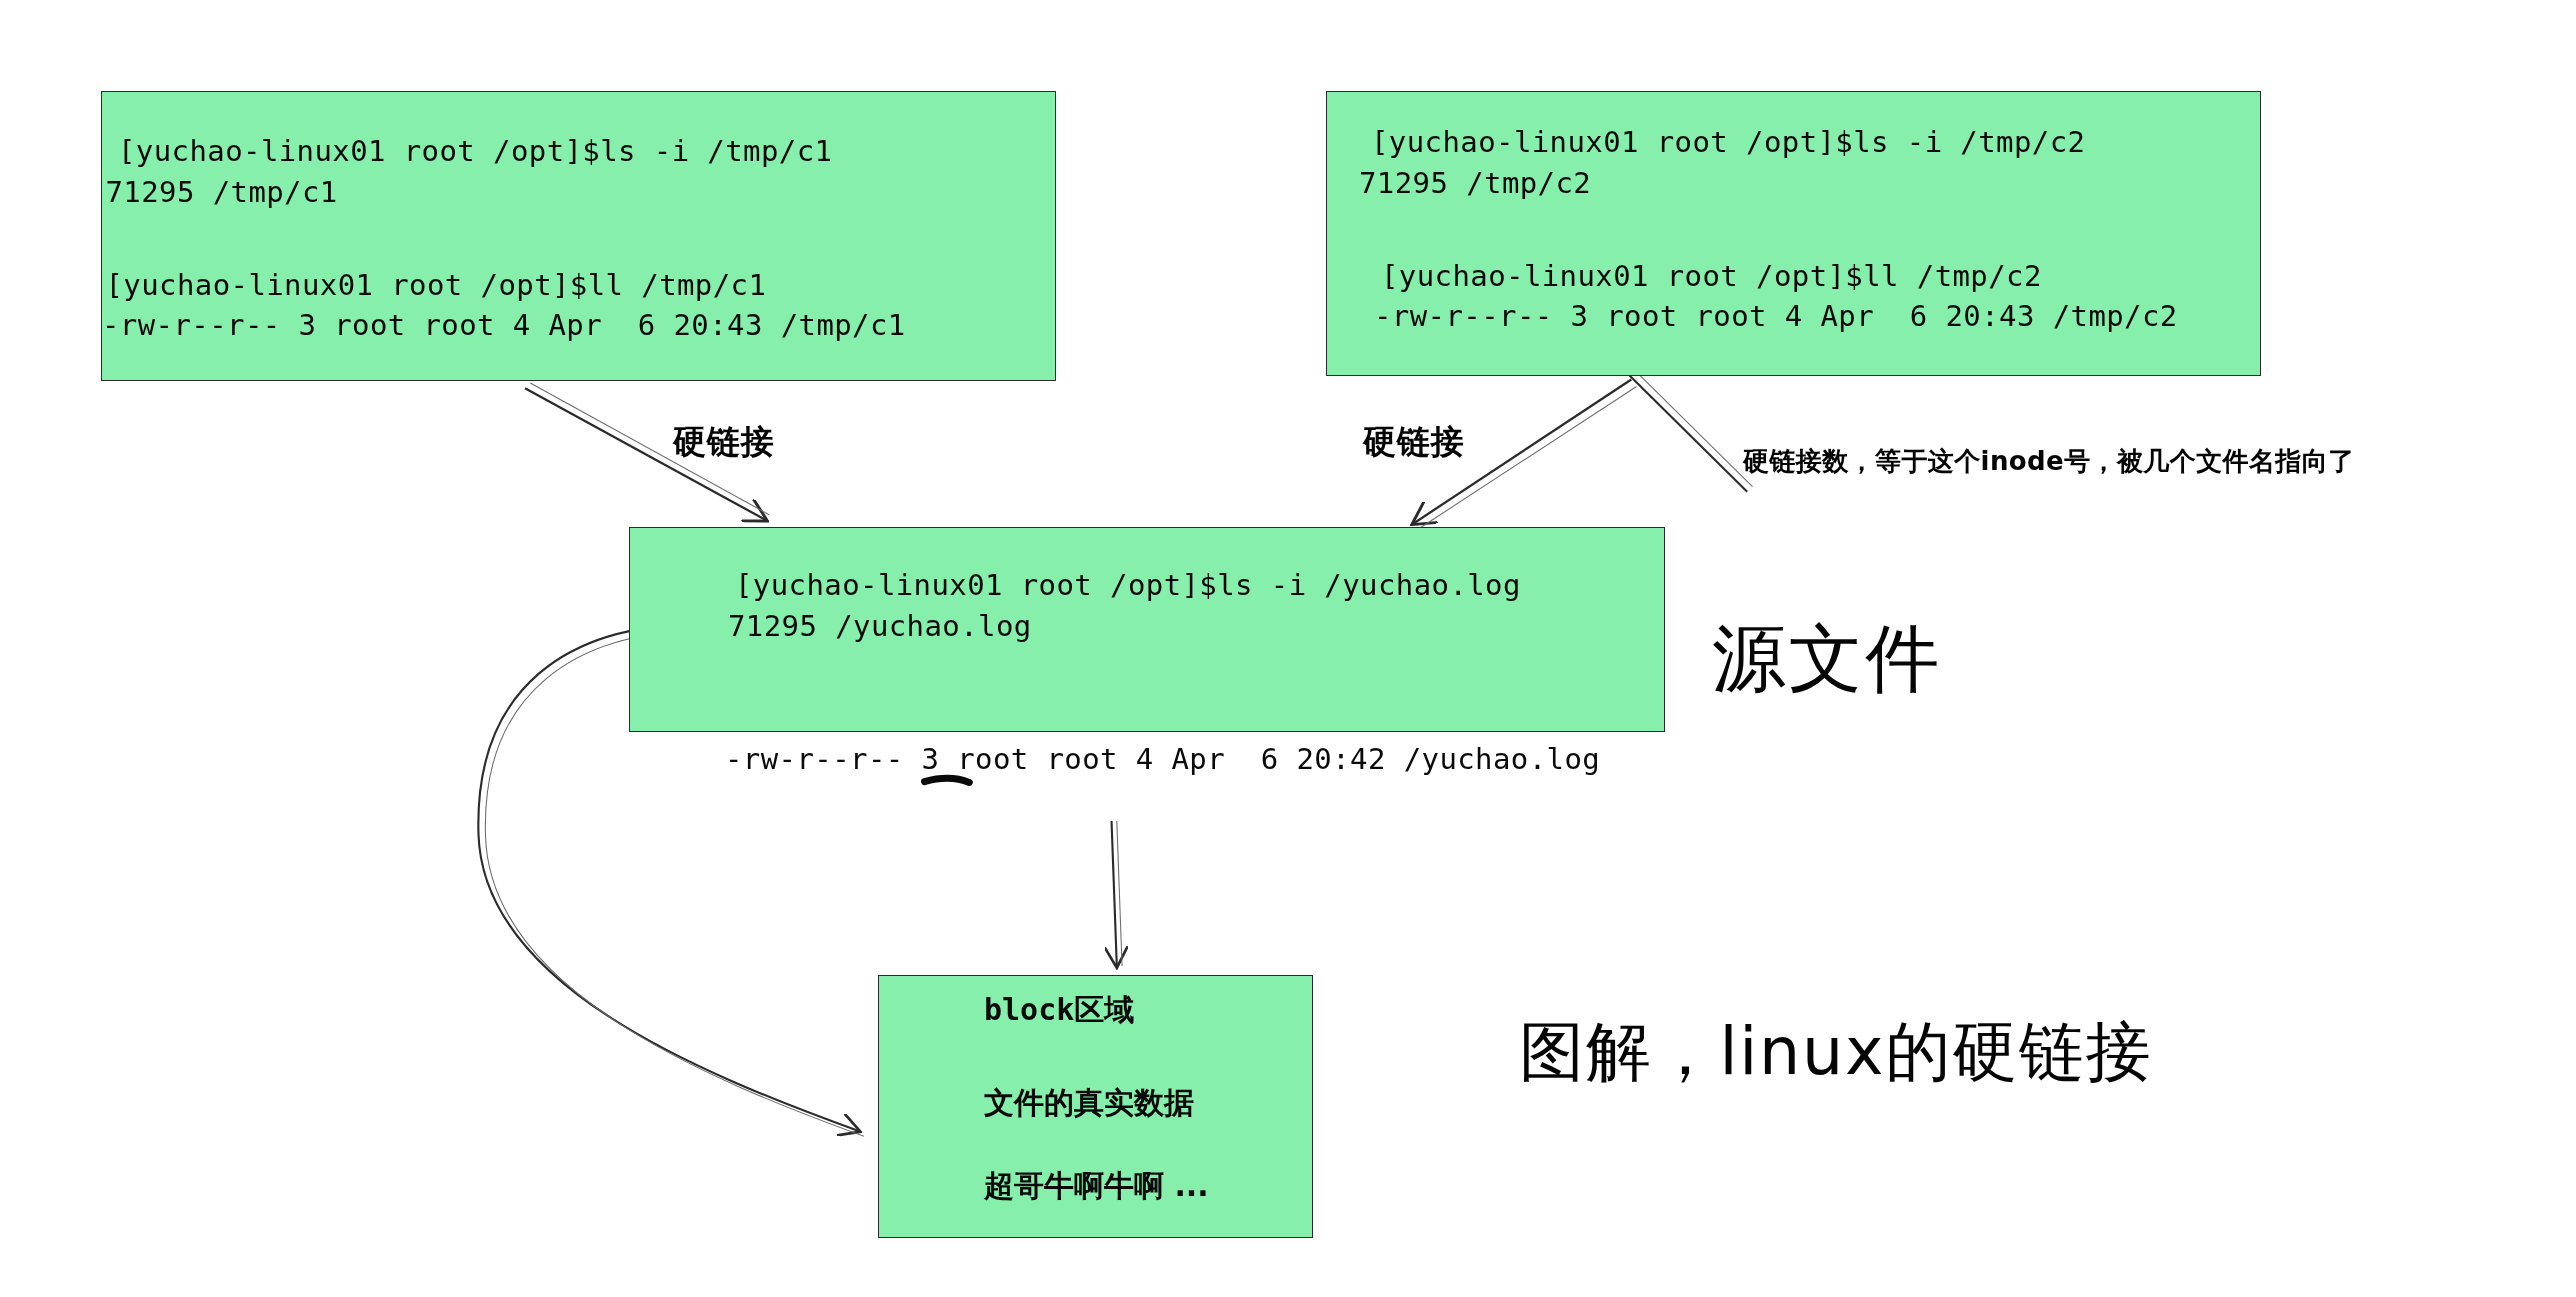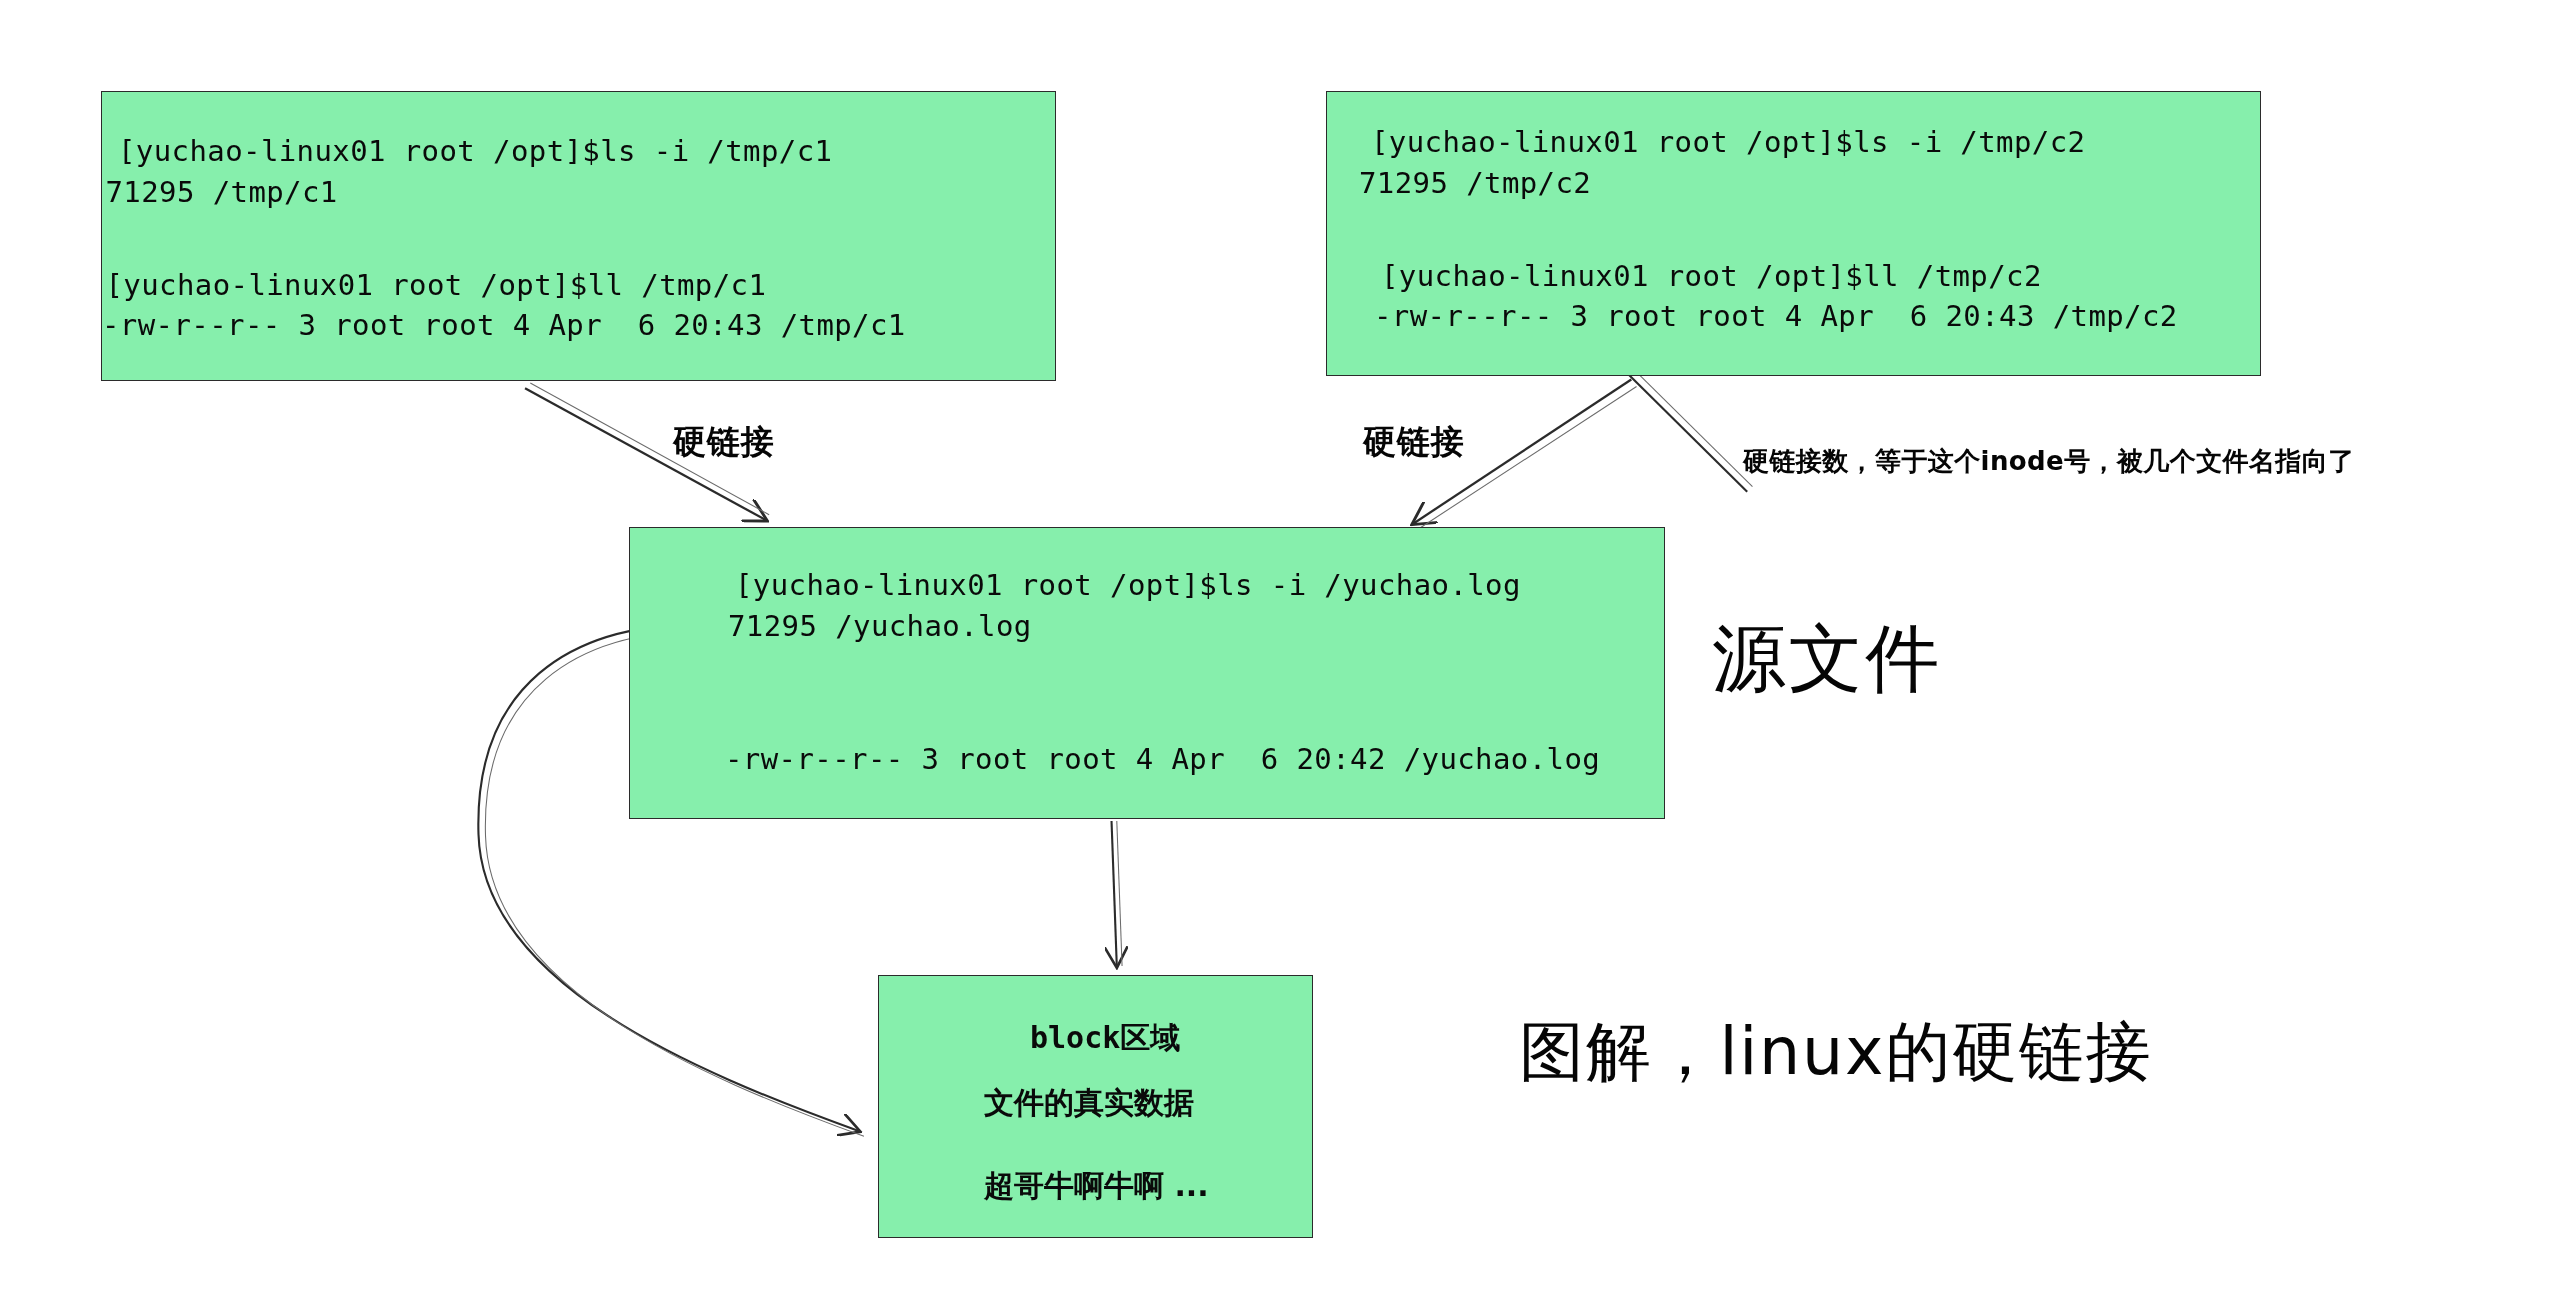--- a/index.html
+++ b/index.html
@@ -127,28 +127,28 @@
     <div class="term-line" style="left:0px; top:216px;">-rw-r--r-- 3 root root 4 Apr  6 20:43 /tmp/c1</div>
   </div>
 
   <div class="term-box" style="left:1326px; top:91px; width:935px; height:285px;">
     <div class="term-line" style="left:44px; top:33px;">[yuchao-linux01 root /opt]$ls -i /tmp/c2</div>
     <div class="term-line" style="left:32px; top:74px;">71295 /tmp/c2</div>
     <div class="term-line" style="left:54px; top:167px;">[yuchao-linux01 root /opt]$ll /tmp/c2</div>
     <div class="term-line" style="left:47px; top:207px;">-rw-r--r-- 3 root root 4 Apr  6 20:43 /tmp/c2</div>
   </div>
 
-  <div class="term-box" style="left:629px; top:527px; width:1036px; height:292px;">
+  <div class="term-box" style="left:629px; top:527px; width:1036px; height:205px;">
     <div class="term-line" style="left:105px; top:40px;">[yuchao-linux01 root /opt]$ls -i /yuchao.log</div>
     <div class="term-line" style="left:98px; top:81px;">71295 /yuchao.log</div>
     <div class="term-line" style="left:95px; top:214px;">-rw-r--r-- 3 root root 4 Apr  6 20:42 /yuchao.log</div>
   </div>
 
   <div class="term-box" style="left:878px; top:975px; width:435px; height:263px;">
-    <div class="block-text mono-lead" style="left:105px; top:42px;margin-left:46px;">block区域</div>
+    <div class="block-text mono-lead" style="left:105px; top:14px;">block区域</div>
     <div class="block-text" style="left:105px; top:107px;">文件的真实数据</div>
     <div class="block-text" style="left:105px; top:190px;">超哥牛啊牛啊 ...</div>
   </div>
 
   <div class="cn-label arrow-label" style="left:673px; top:420px;">硬链接</div>
 
   <div class="cn-label arrow-label" style="left:1363px; top:420px;">硬链接</div>
 
   <div class="cn-label note-label" style="left:1743px; top:444px;">硬链接数，等于这个inode号，被几个文件名指向了</div>
 

